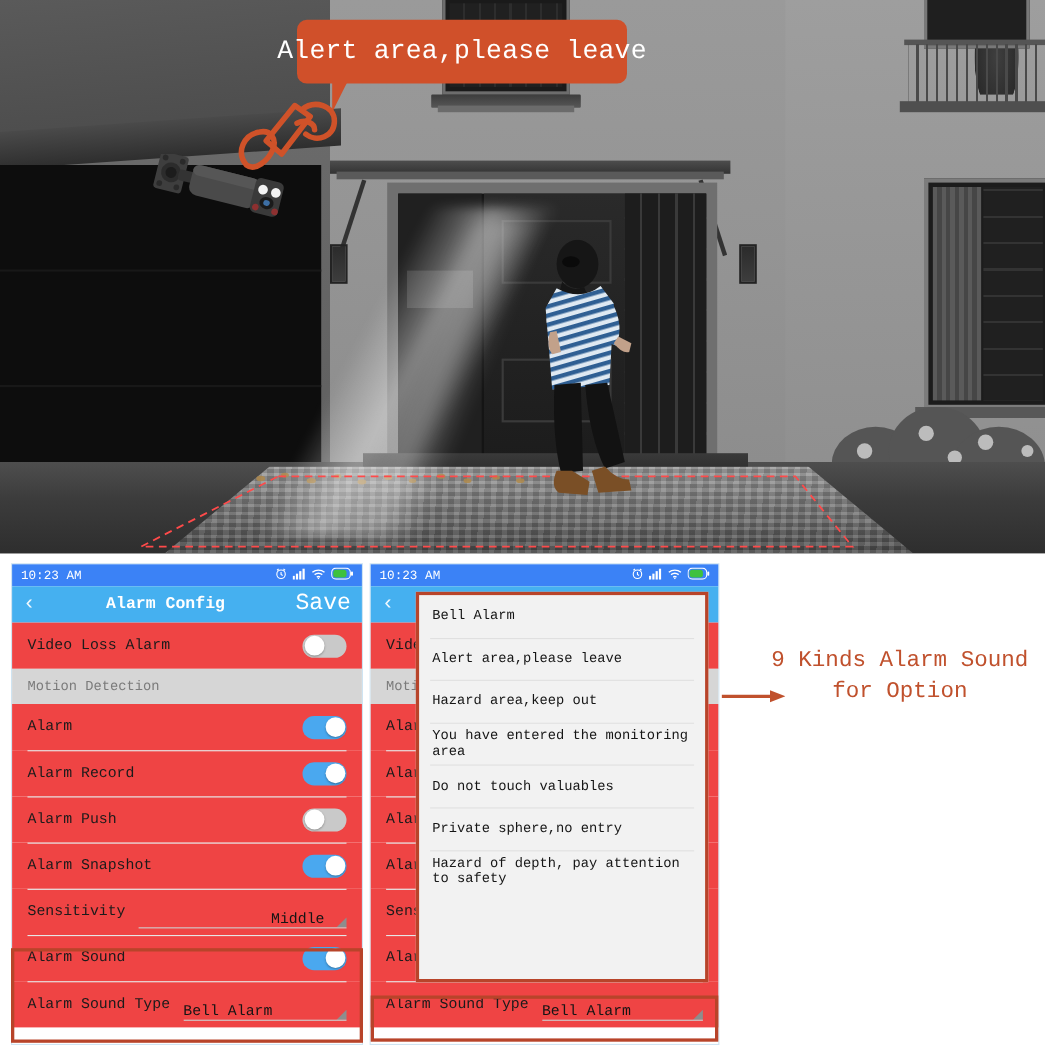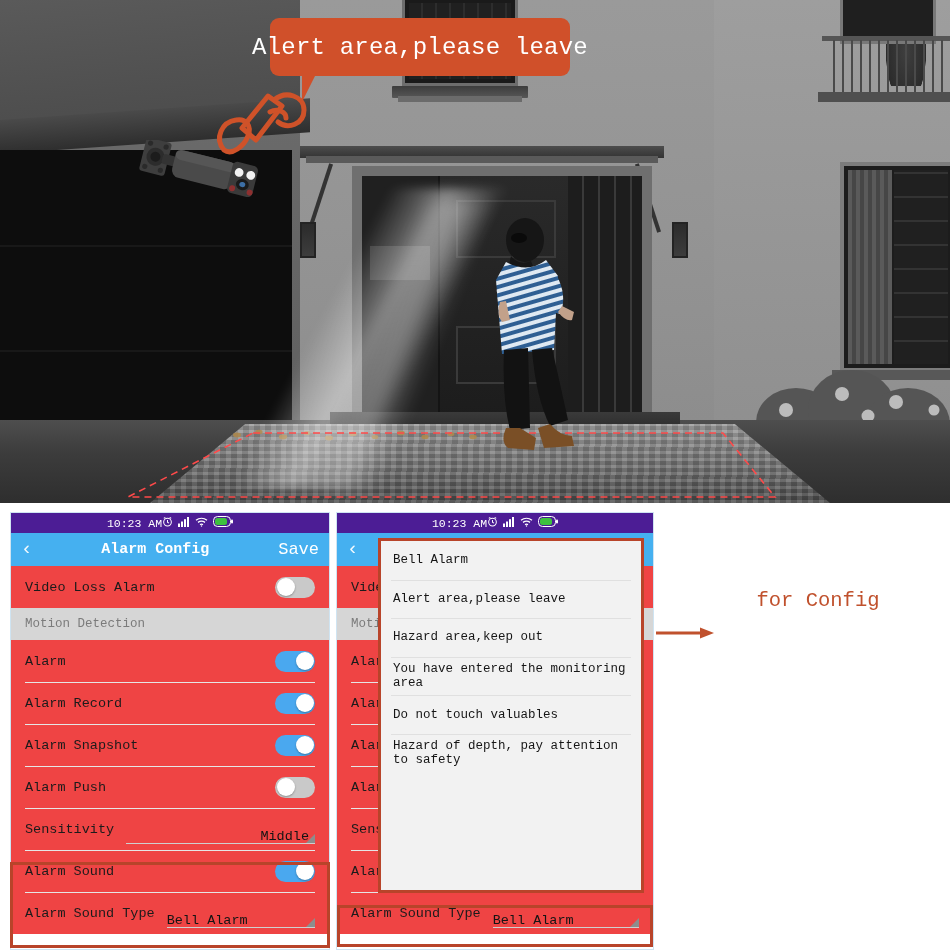--- a/index.html
+++ b/index.html
@@ -98,44 +98,44 @@
   .bubble-txt{color:#fff;font-size:24px;letter-spacing:.2px;white-space:nowrap;}
   .bubble-tail{position:absolute;left:302px;top:74px;width:0;height:0;
         border-left:14px solid #d0502a;border-bottom:28px solid transparent;border-right:10px solid transparent;}
   
   .horn{position:absolute;left:212px;top:88px;width:96px;height:72px;}
 
   
   .phone{position:absolute;background:#fff;}
   .ph1{left:10px;top:512px;width:320px;height:438px;border:1px solid #cfe4f2;box-sizing:border-box;}
   .ph2{left:336px;top:512px;width:318px;height:438px;border:1px solid #cfe4f2;box-sizing:border-box;}
-  .statusbar{height:20px;background:#4c1d95;color:#fff;display:flex;align-items:center;
-        padding:0 8px;font-size:11.5px;justify-content:center;}
+  .statusbar{height:20px;background:#3b82f6;color:#fff;display:flex;align-items:center;
+        padding:0 8px;font-size:11.5px;justify-content:space-between;}
   .sb-icons{display:flex;align-items:center;gap:5px;}
   .navbar{height:33px;background:#45b0f0;color:#fff;display:flex;align-items:center;
         padding:0 10px;justify-content:space-between;}
   .nav-title{font-size:15px;font-weight:600;}
   .nav-back{font-size:19px;line-height:1;opacity:.92;}
-  .nav-save{font-size:17px;}
+  .nav-save{font-size:21px;}
   .row{height:42px;display:flex;align-items:center;justify-content:space-between;
         padding:0 14px;background:#ef4444;font-size:13.5px;color:#1b1b1b;position:relative;}
   .row + .row::before{content:"";position:absolute;left:14px;right:14px;top:0;height:1px;background:#e6e6e6;}
   .row.section{background:#d6d6d6;color:#7b7b7b;height:32px;font-size:12.5px;}
   .row.section::before{display:none;}
   .row.plain::before{display:none;}
   .toggle{width:40px;height:21px;border-radius:11px;position:relative;flex:none;}
   .toggle.on{background:#4aa8ef;}
   .toggle.off{background:#c9c9c9;}
   .knob{position:absolute;top:1.5px;width:18px;height:18px;border-radius:50%;background:#fff;box-shadow:0 1px 2px rgba(0,0,0,.3);}
   .toggle.on .knob{right:1.5px;}
   .toggle.off .knob{left:1.5px;}
   .valbox{flex:1;margin-left:12px;display:flex;align-items:flex-end;justify-content:flex-start;
         height:30px;position:relative;}
   .valbox .v{font-size:13.5px;color:#141414;}
-  .valbox.right .v{margin-left:auto;margin-right:6px;}
+  .valbox.right .v{margin-left:auto;margin-right:20px;}
   .valbox::after{content:"";position:absolute;left:0;right:0;bottom:0;height:1px;background:#cfcfcf;}
   .corner{position:absolute;right:0;bottom:1px;width:0;height:0;
         border-bottom:9px solid #8d8d8d;border-left:9px solid transparent;}
   
   .hl{position:absolute;border:3px solid #b8442a;box-sizing:border-box;}
   .hl1{left:10px;top:862px;width:320px;height:86px;}
   .hl2{left:337px;top:905px;width:316px;height:42px;}
   
   .dropdown{position:absolute;left:378px;top:538px;width:266px;height:355px;
         background:#f2f2f2;border:3px solid #b8442a;box-sizing:border-box;overflow:hidden;}
@@ -377,28 +377,28 @@
           <span class="knob"></span>
         </span>
     </div>
     <div class="row">
       <span>Alarm Record</span>
       <span class="toggle on">
           <span class="knob"></span>
         </span>
     </div>
     <div class="row">
-      <span>Alarm Snapshot</span>
-      <span class="toggle on">
-          <span class="knob"></span>
-        </span>
-    </div>
-    <div class="row">
       <span>Alarm Push</span>
       <span class="toggle off">
+          <span class="knob"></span>
+        </span>
+    </div>
+    <div class="row">
+      <span>Alarm Snapshot</span>
+      <span class="toggle on">
           <span class="knob"></span>
         </span>
     </div>
     <div class="row">
       <span>Sensitivity</span>
       <span class="valbox right">
         <span class="v">Middle</span>
         <span class="corner"></span>
       </span>
     </div>
@@ -513,29 +513,31 @@
       </span>
     </div>
   </div>
 
   <div class="dropdown">
     <div class="dd-item">Bell Alarm</div>
     <div class="dd-item">Alert area,please leave</div>
     <div class="dd-item">Hazard area,keep out</div>
     <div class="dd-item">You have entered the monitoring area</div>
     <div class="dd-item">Do not touch valuables</div>
+    <div class="dd-item">Private sphere,no entry</div>
     <div class="dd-item">Hazard of depth, pay attention to safety</div>
   </div>
 
   <div class="hl hl1"></div>
   <div class="hl hl2"></div>
 
   <div class="arrow">
     <svg width="58" height="12" viewBox="0 0 58 12">
       <line x1="0" y1="6" x2="44" y2="6" stroke="#c0512d" stroke-width="3"></line>
       <polygon points="44,0.5 58,6 44,11.5" fill="#c0512d"></polygon>
     </svg>
   </div>
   <div class="note">
-    <div>for Config</div>
+    <div>9 Kinds Alarm Sound</div>
+    <div>for Option</div>
   </div>
 
 </div>
 
 </body></html>

